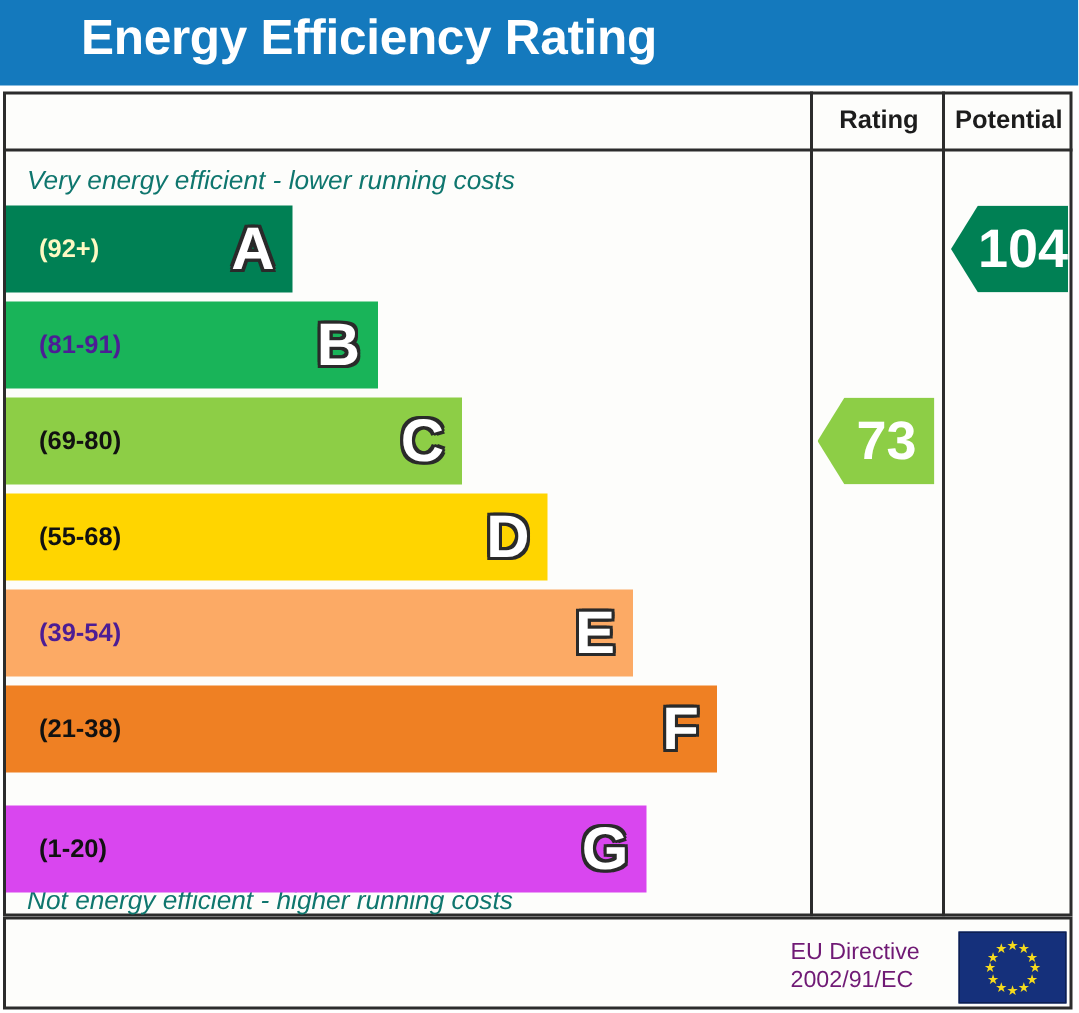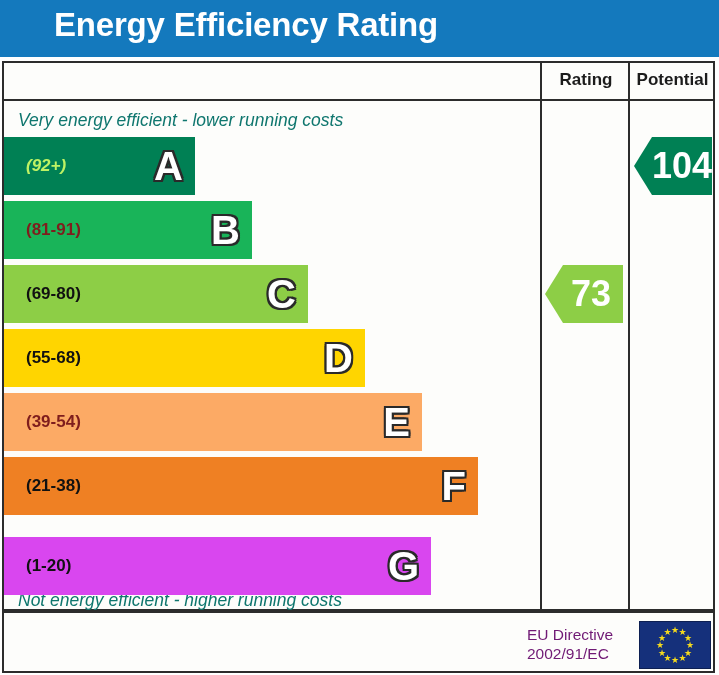--- a/index.html
+++ b/index.html
@@ -216,37 +216,37 @@
   </div>
 
   <div class="vline vline-1"></div>
   <div class="vline vline-2"></div>
 
   <div class="caption caption-top">Very energy efficient - lower running costs</div>
   <div class="caption caption-bottom">Not energy efficient - higher running costs</div>
 
   <div id="bands-layer">
       <div class="band" style="top: 137px; width: 191px; background: rgb(0, 128, 84);">
-        <div class="band-range" style="color: #bef264; font-style: italic;">(92+)</div>
+        <div class="band-range" style="color: #fef9c3;">(92+)</div>
         <div class="band-letter">A</div>
       </div>
       <div class="band" style="top: 201px; width: 248px; background: rgb(25, 180, 89);">
-        <div class="band-range" style="color: #7f1d1d;">(81-91)</div>
+        <div class="band-range" style="color: #4c1d95;">(81-91)</div>
         <div class="band-letter">B</div>
       </div>
       <div class="band" style="top: 265px; width: 304px; background: rgb(141, 206, 70);">
         <div class="band-range" style="color: rgb(17, 17, 17);">(69-80)</div>
         <div class="band-letter">C</div>
       </div>
       <div class="band" style="top: 329px; width: 361px; background: rgb(255, 213, 0);">
         <div class="band-range" style="color: rgb(17, 17, 17);">(55-68)</div>
         <div class="band-letter">D</div>
       </div>
       <div class="band" style="top: 393px; width: 418px; background: rgb(252, 170, 101);">
-        <div class="band-range" style="color: #7f1d1d;">(39-54)</div>
+        <div class="band-range" style="color: #4c1d95;">(39-54)</div>
         <div class="band-letter">E</div>
       </div>
       <div class="band" style="top: 457px; width: 474px; background: rgb(239, 128, 35);">
         <div class="band-range" style="color: rgb(17, 17, 17);">(21-38)</div>
         <div class="band-letter">F</div>
       </div>
       <div class="band" style="top: 537px; width: 427px; background: #d946ef;">
         <div class="band-range" style="color: rgb(17, 17, 17);">(1-20)</div>
         <div class="band-letter">G</div>
       </div>

